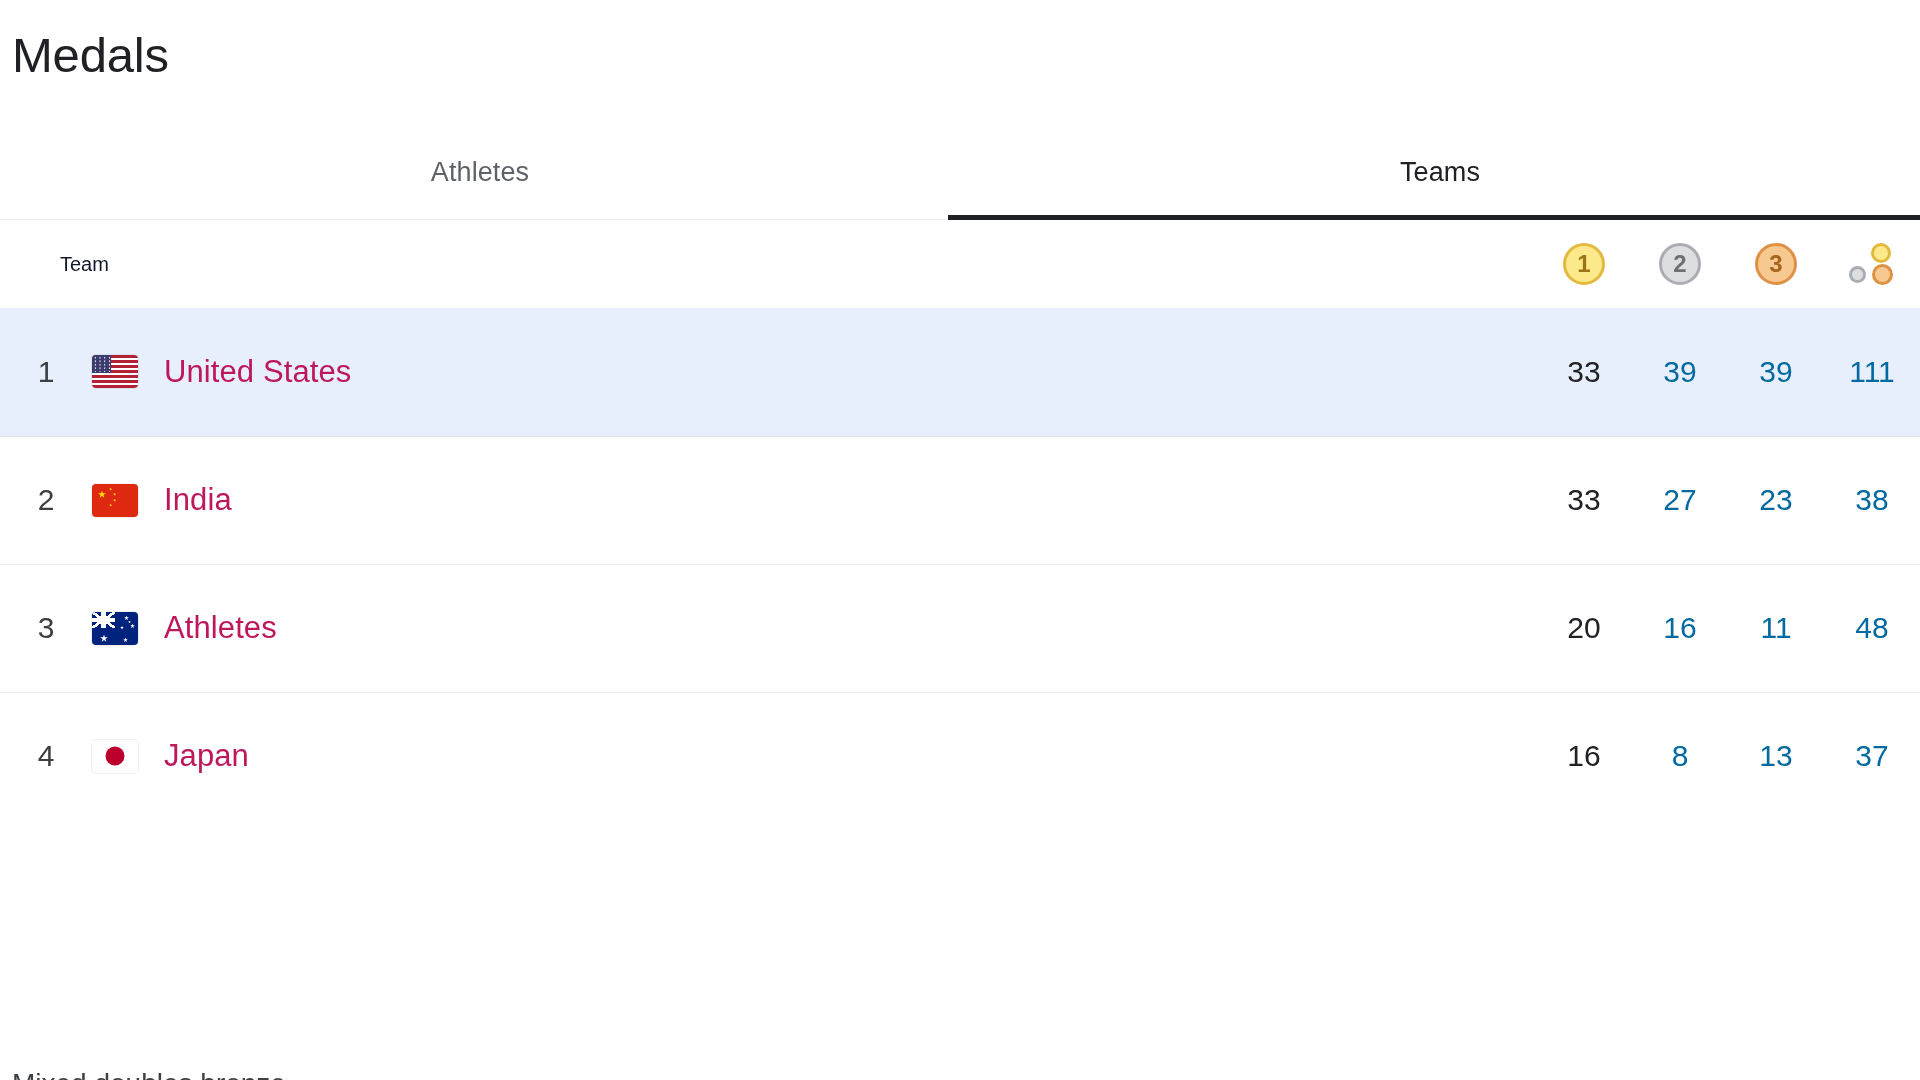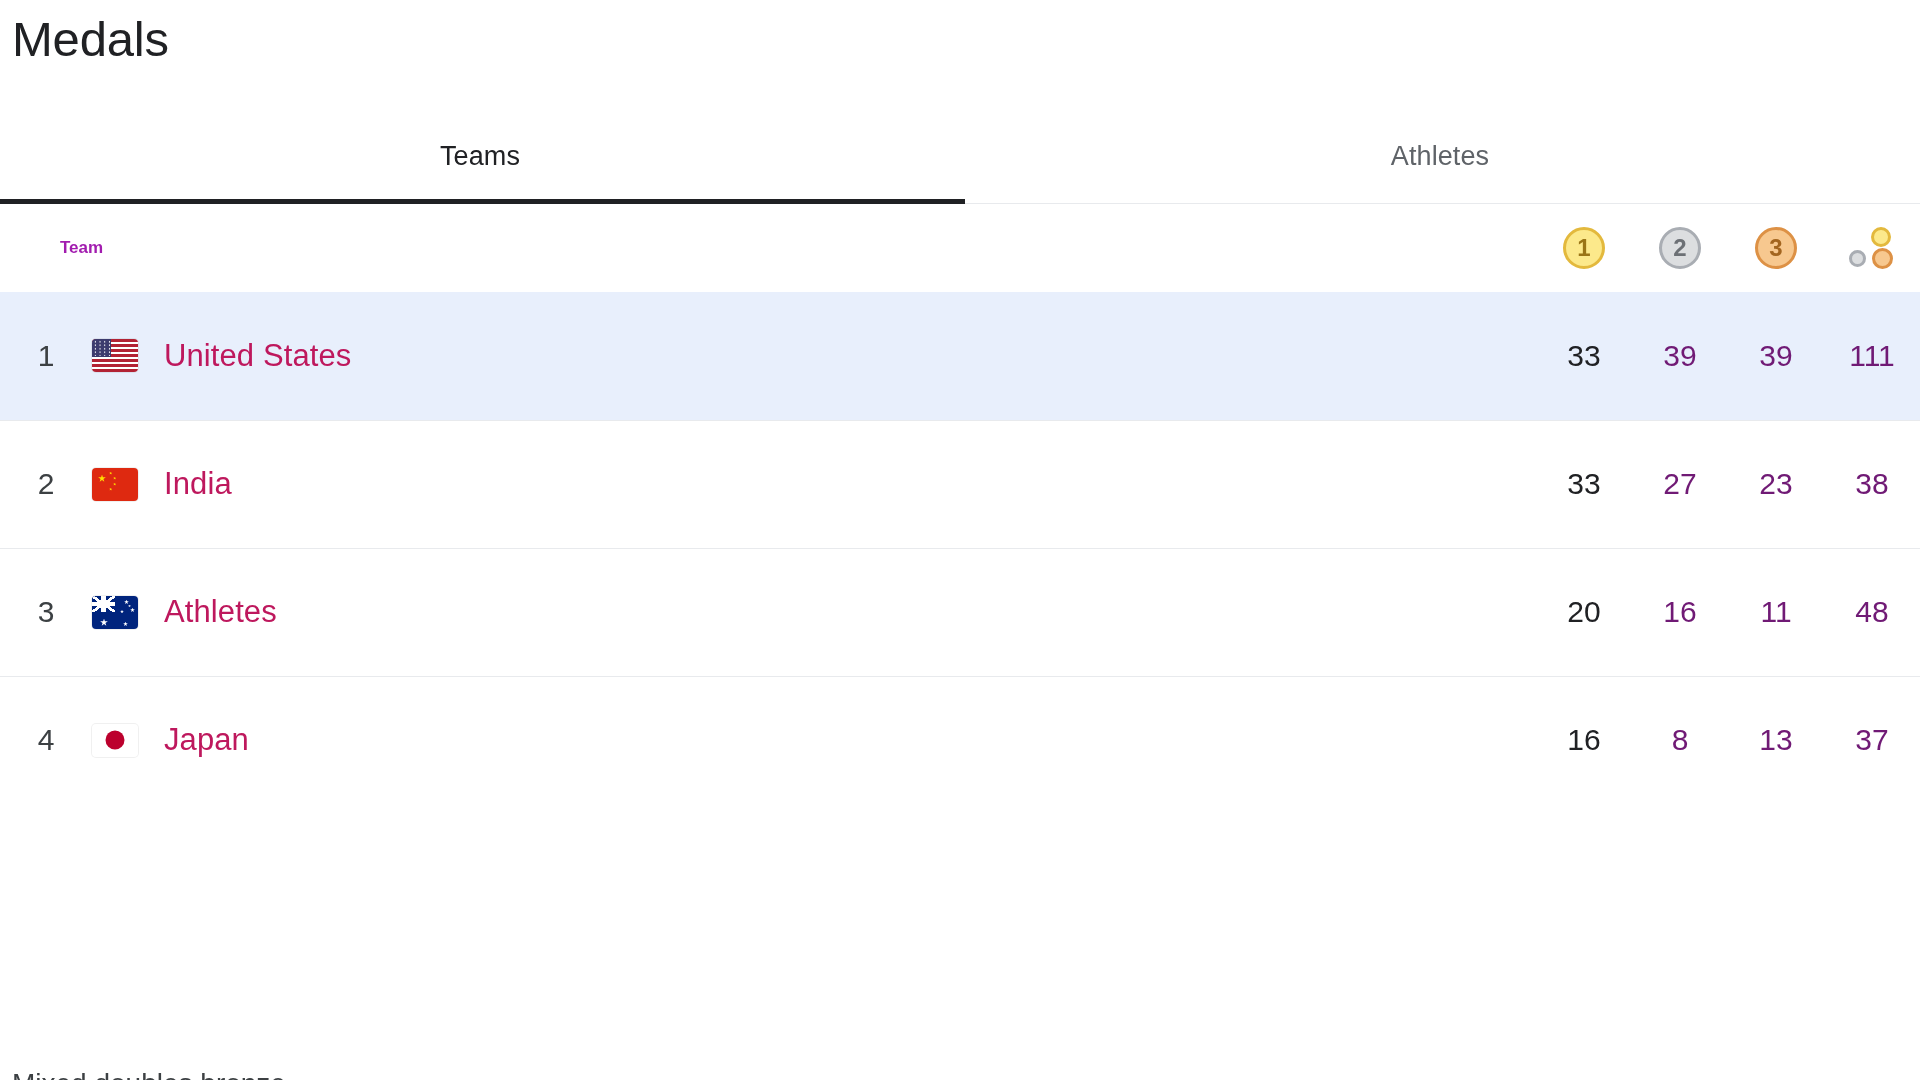--- a/index.html
+++ b/index.html
@@ -22,21 +22,21 @@
     height: 1080px;
     box-sizing: border-box;
   }
 
   
   .page-title {
     font-size: 49px;
     font-weight: 400;
     color: #202124;
     letter-spacing: -0.2px;
-    padding: 6px 0 0 12px;
+    padding: 22px 0 0 12px;
     line-height: 66px;
     margin: 0;
   }
 
   
   .tabs {
     display: flex;
     position: relative;
     margin-top: 44px;
     border-bottom: 1px solid #e8eaed;
@@ -84,23 +84,22 @@
   }
 
   thead th {
     height: 88px;
     vertical-align: middle;
     font-weight: 400;
   }
   .th-team {
     text-align: left;
     padding-left: 60px !important;
-    font-size: 17px;
-    color: #a21caf;
-    font-weight: bold;
+    font-size: 20px;
+    color: #0f172a;
   }
   .th-medal {
     width: 96px;
     text-align: center;
   }
   .th-medal .icon-wrap {
     display: flex;
     align-items: center;
     justify-content: center;
     height: 100%;
@@ -143,21 +142,21 @@
   }
   .team-name {
     font-size: 31px;
     color: #be185d;
     letter-spacing: 0.1px;
   }
 
   td.val {
     text-align: center;
     font-size: 30px;
-    color: #701a75;
+    color: #0369a1;
     vertical-align: middle;
   }
   td.val.gold {
     font-weight: 400;
     color: #202124;
   }
 
   
   .medal-chip {
     width: 42px;
@@ -328,25 +327,25 @@
   }
 </style>
 </head>
 <body>
 
 <div class="page">
 
   <h1 class="page-title">Medals</h1>
 
   <div class="tabs">
+    <div class="tab">
+      <span>Athletes</span>
+    </div>
     <div class="tab active">
       <span>Teams</span>
-    </div>
-    <div class="tab">
-      <span>Athletes</span>
     </div>
   </div>
 
   <table class="medal-table">
     <thead>
       <tr>
         <th class="th-team">Team</th>
         <th class="th-medal">
           <div class="icon-wrap">
             <div class="medal-chip gold">

